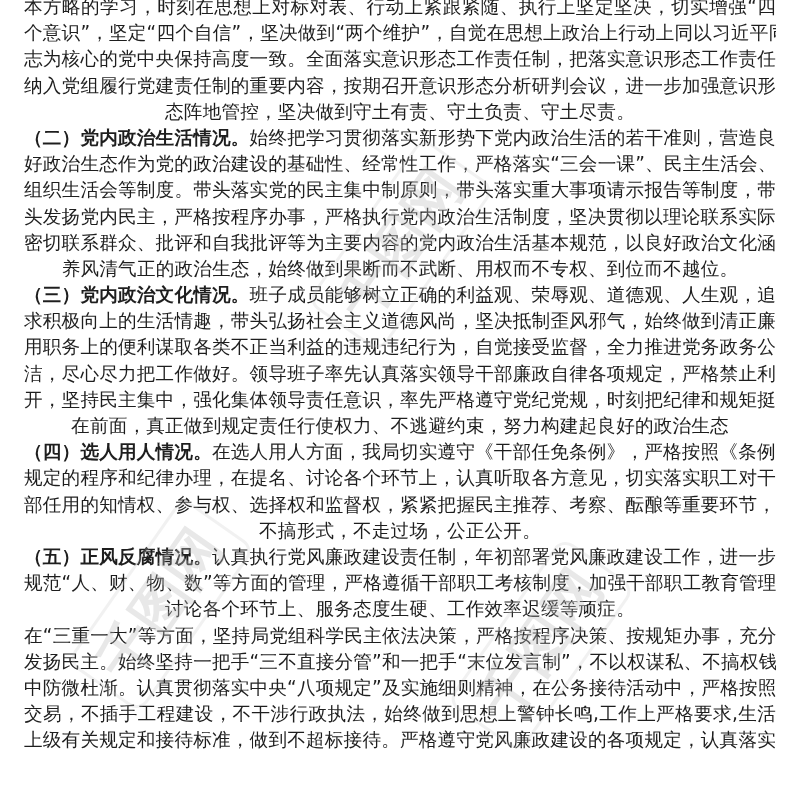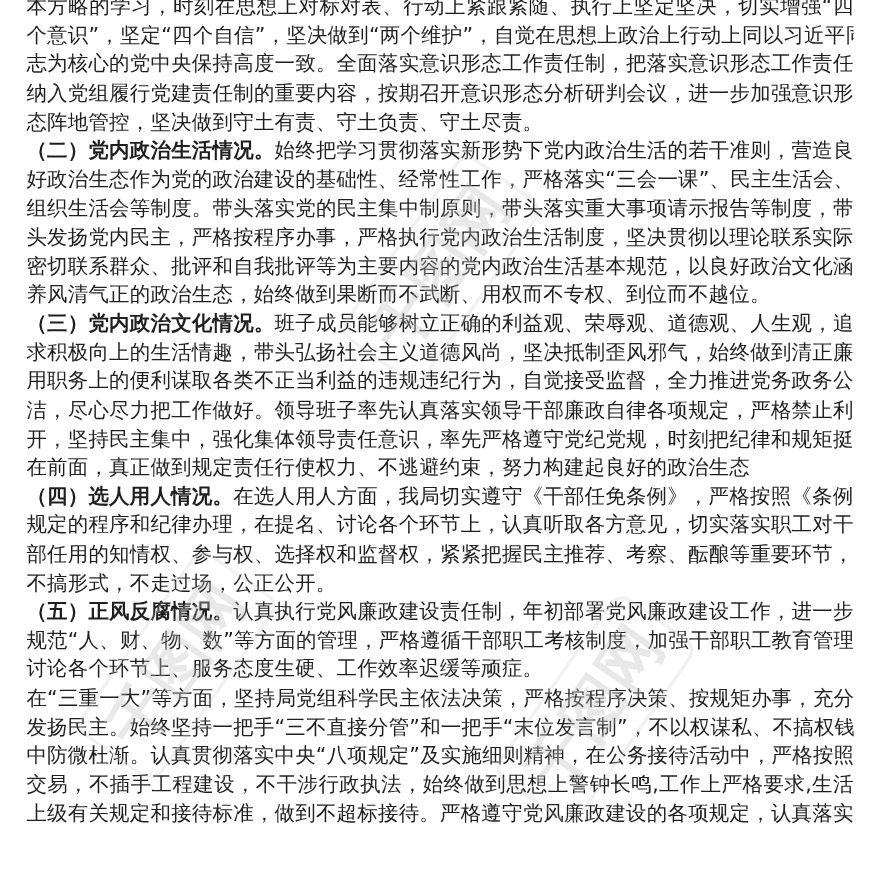--- a/index.html
+++ b/index.html
@@ -11,20 +11,21 @@
     font-size: 18.6px;
     letter-spacing: 0.2px;
   }
   .line {
     position: relative;
     height: 26.2px; line-height: 26.2px;
     padding-left: 24px;
     white-space: nowrap;
     overflow: hidden;
     width: 752px;
+    text-align: center;
   }
   .line.just { text-align: justify; text-align-last: justify; }
   .bold { font-weight: bold; margin-top: 16px; }
   .watermark {
     position: absolute; pointer-events: none;
     color: rgba(190,190,190,0.35);
     font-family: "DejaVu Sans", sans-serif;
     font-size: 56px; font-weight: bold;
     transform: rotate(-55deg);
     white-space: nowrap;

